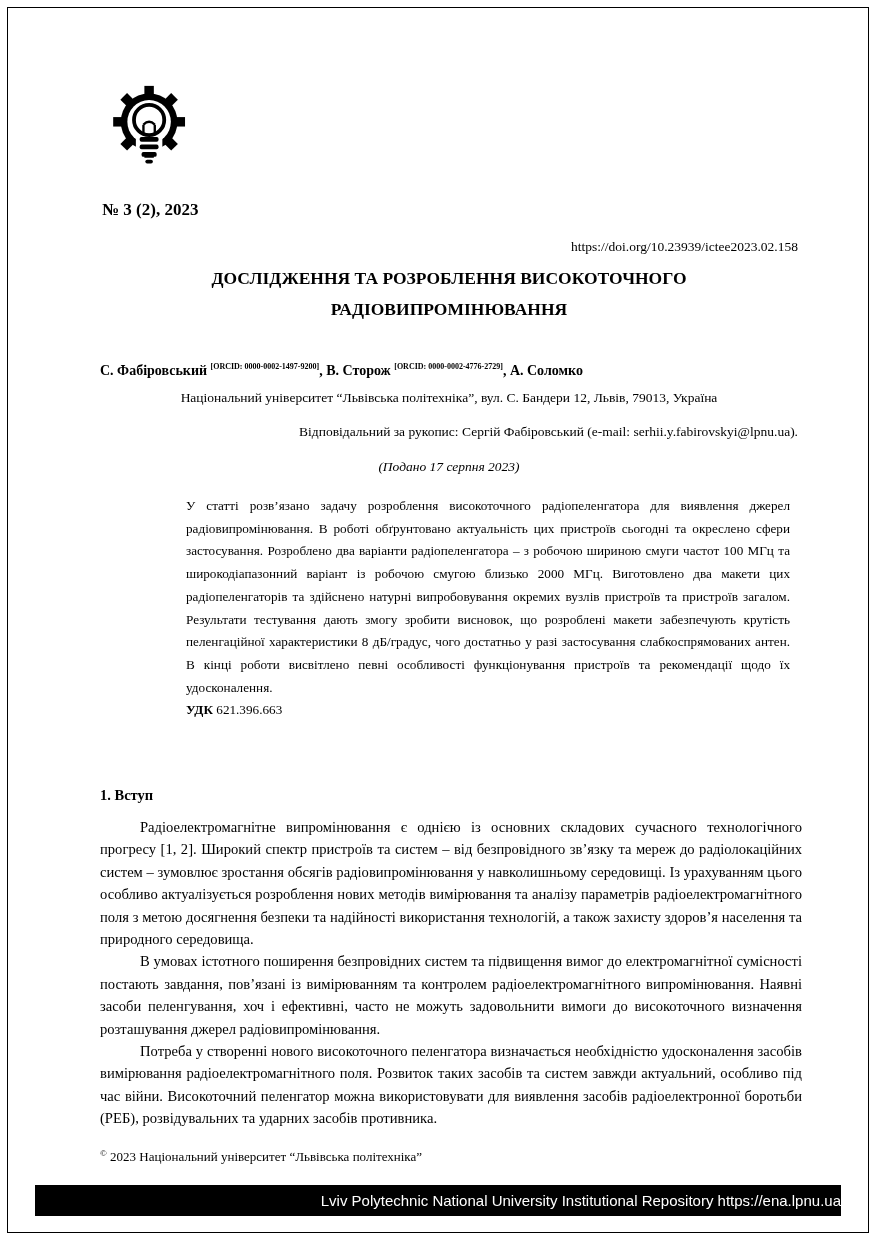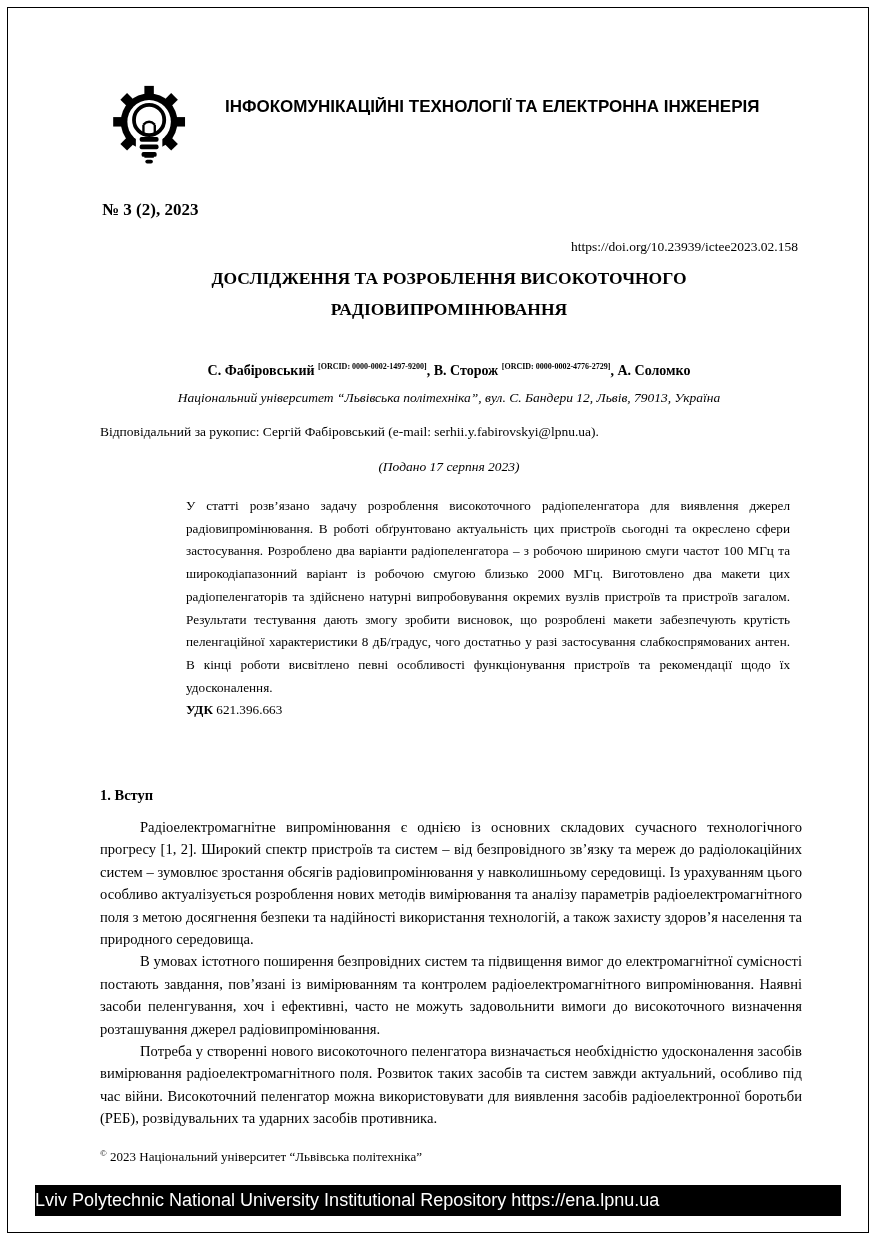--- a/index.html
+++ b/index.html
@@ -33,31 +33,31 @@
   .doi {
     position: absolute; left: 100px; right: 78px; top: 239px;
     text-align: right; font-size: 13.5px;
   }
   .title {
     position: absolute; left: 100px; right: 78px; top: 263px;
     text-align: center; font-weight: bold; font-size: 17.5px; line-height: 31px;
   }
   .authors {
     position: absolute; left: 100px; right: 78px; top: 362px;
-    text-align: center; font-size: 14px;
+    text-align: left; font-size: 14px;
   }
   .authors .b { font-weight: bold; }
   .authors sup { font-size: 8px; font-weight: bold; vertical-align: super; }
   .affiliation {
     position: absolute; left: 100px; right: 78px; top: 390px;
-    text-align: center; font-style: italic; font-size: 13.5px;
+    text-align: center; font-size: 13.5px;
   }
   .correspondence {
     position: absolute; left: 100px; right: 78px; top: 424px;
-    text-align: left; font-size: 13.5px;
+    text-align: right; font-size: 13.5px;
   }
   .submitted {
     position: absolute; left: 100px; right: 78px; top: 459px;
     text-align: center; font-style: italic; font-size: 13.5px;
   }
   .abstract-block {
     position: absolute; left: 186px; top: 495px; width: 604px;
     font-size: 13.2px; line-height: 22.7px; text-align: justify;
   }
   .abstract-block p { margin: 0; }
@@ -75,21 +75,21 @@
   .body-text p { margin: 0; text-indent: 40px; }
   .copyright {
     position: absolute; left: 100px; top: 1148px;
     font-size: 13px;
   }
   .copyright sup { font-size: 9px; vertical-align: super; }
   .repo-bar {
     position: absolute; left: 35px; right: 35px; top: 1185px; height: 31px;
     background: #000; color: #fff;
     font-family: "Liberation Sans", sans-serif;
-    font-size: 18px; line-height: 31px; text-align: left;
+    font-size: 15px; line-height: 31px; text-align: right;
   }
 </style>
 </head>
 <body>
 
 <div class="page-border"></div>
 
 <div class="header">
   <div class="logo">
     <svg viewBox="0 0 100 110" width="96" height="104" xmlns="http://www.w3.org/2000/svg">
@@ -108,21 +108,20 @@
       <rect x="34" y="52" width="28" height="24" fill="#fff"></rect>
       <circle cx="48" cy="38" r="16" fill="#fff" stroke="#000" stroke-width="4"></circle>
       <path d="M42 52 v-9 M54 52 v-9 M42 43 q6 -6 12 0" fill="none" stroke="#000" stroke-width="2.5"></path>
       <rect x="38" y="56" width="20" height="5" fill="#000" rx="2"></rect>
       <rect x="38" y="64" width="20" height="5" fill="#000" rx="2"></rect>
       <rect x="40" y="72" width="16" height="5" fill="#000" rx="2"></rect>
       <rect x="44" y="80" width="8" height="4" fill="#000" rx="2"></rect>
     </svg>
   </div>
   <div class="journal-titles">
-    <div>ІНФОКОМУНІКАЦІЙНІ ТЕХНОЛОГІЇ ТА ЕЛЕКТРОННА ІНЖЕНЕРІЯ</div>
   </div>
 </div>
 
 <div class="issue">№ 3 (2), 2023</div>
 
 <div class="doi">https://doi.org/10.23939/ictee2023.02.158</div>
 
 <div class="title">
   <div>ДОСЛІДЖЕННЯ ТА РОЗРОБЛЕННЯ ВИСОКОТОЧНОГО</div>
   <div>РАДІОВИПРОМІНЮВАННЯ</div>

